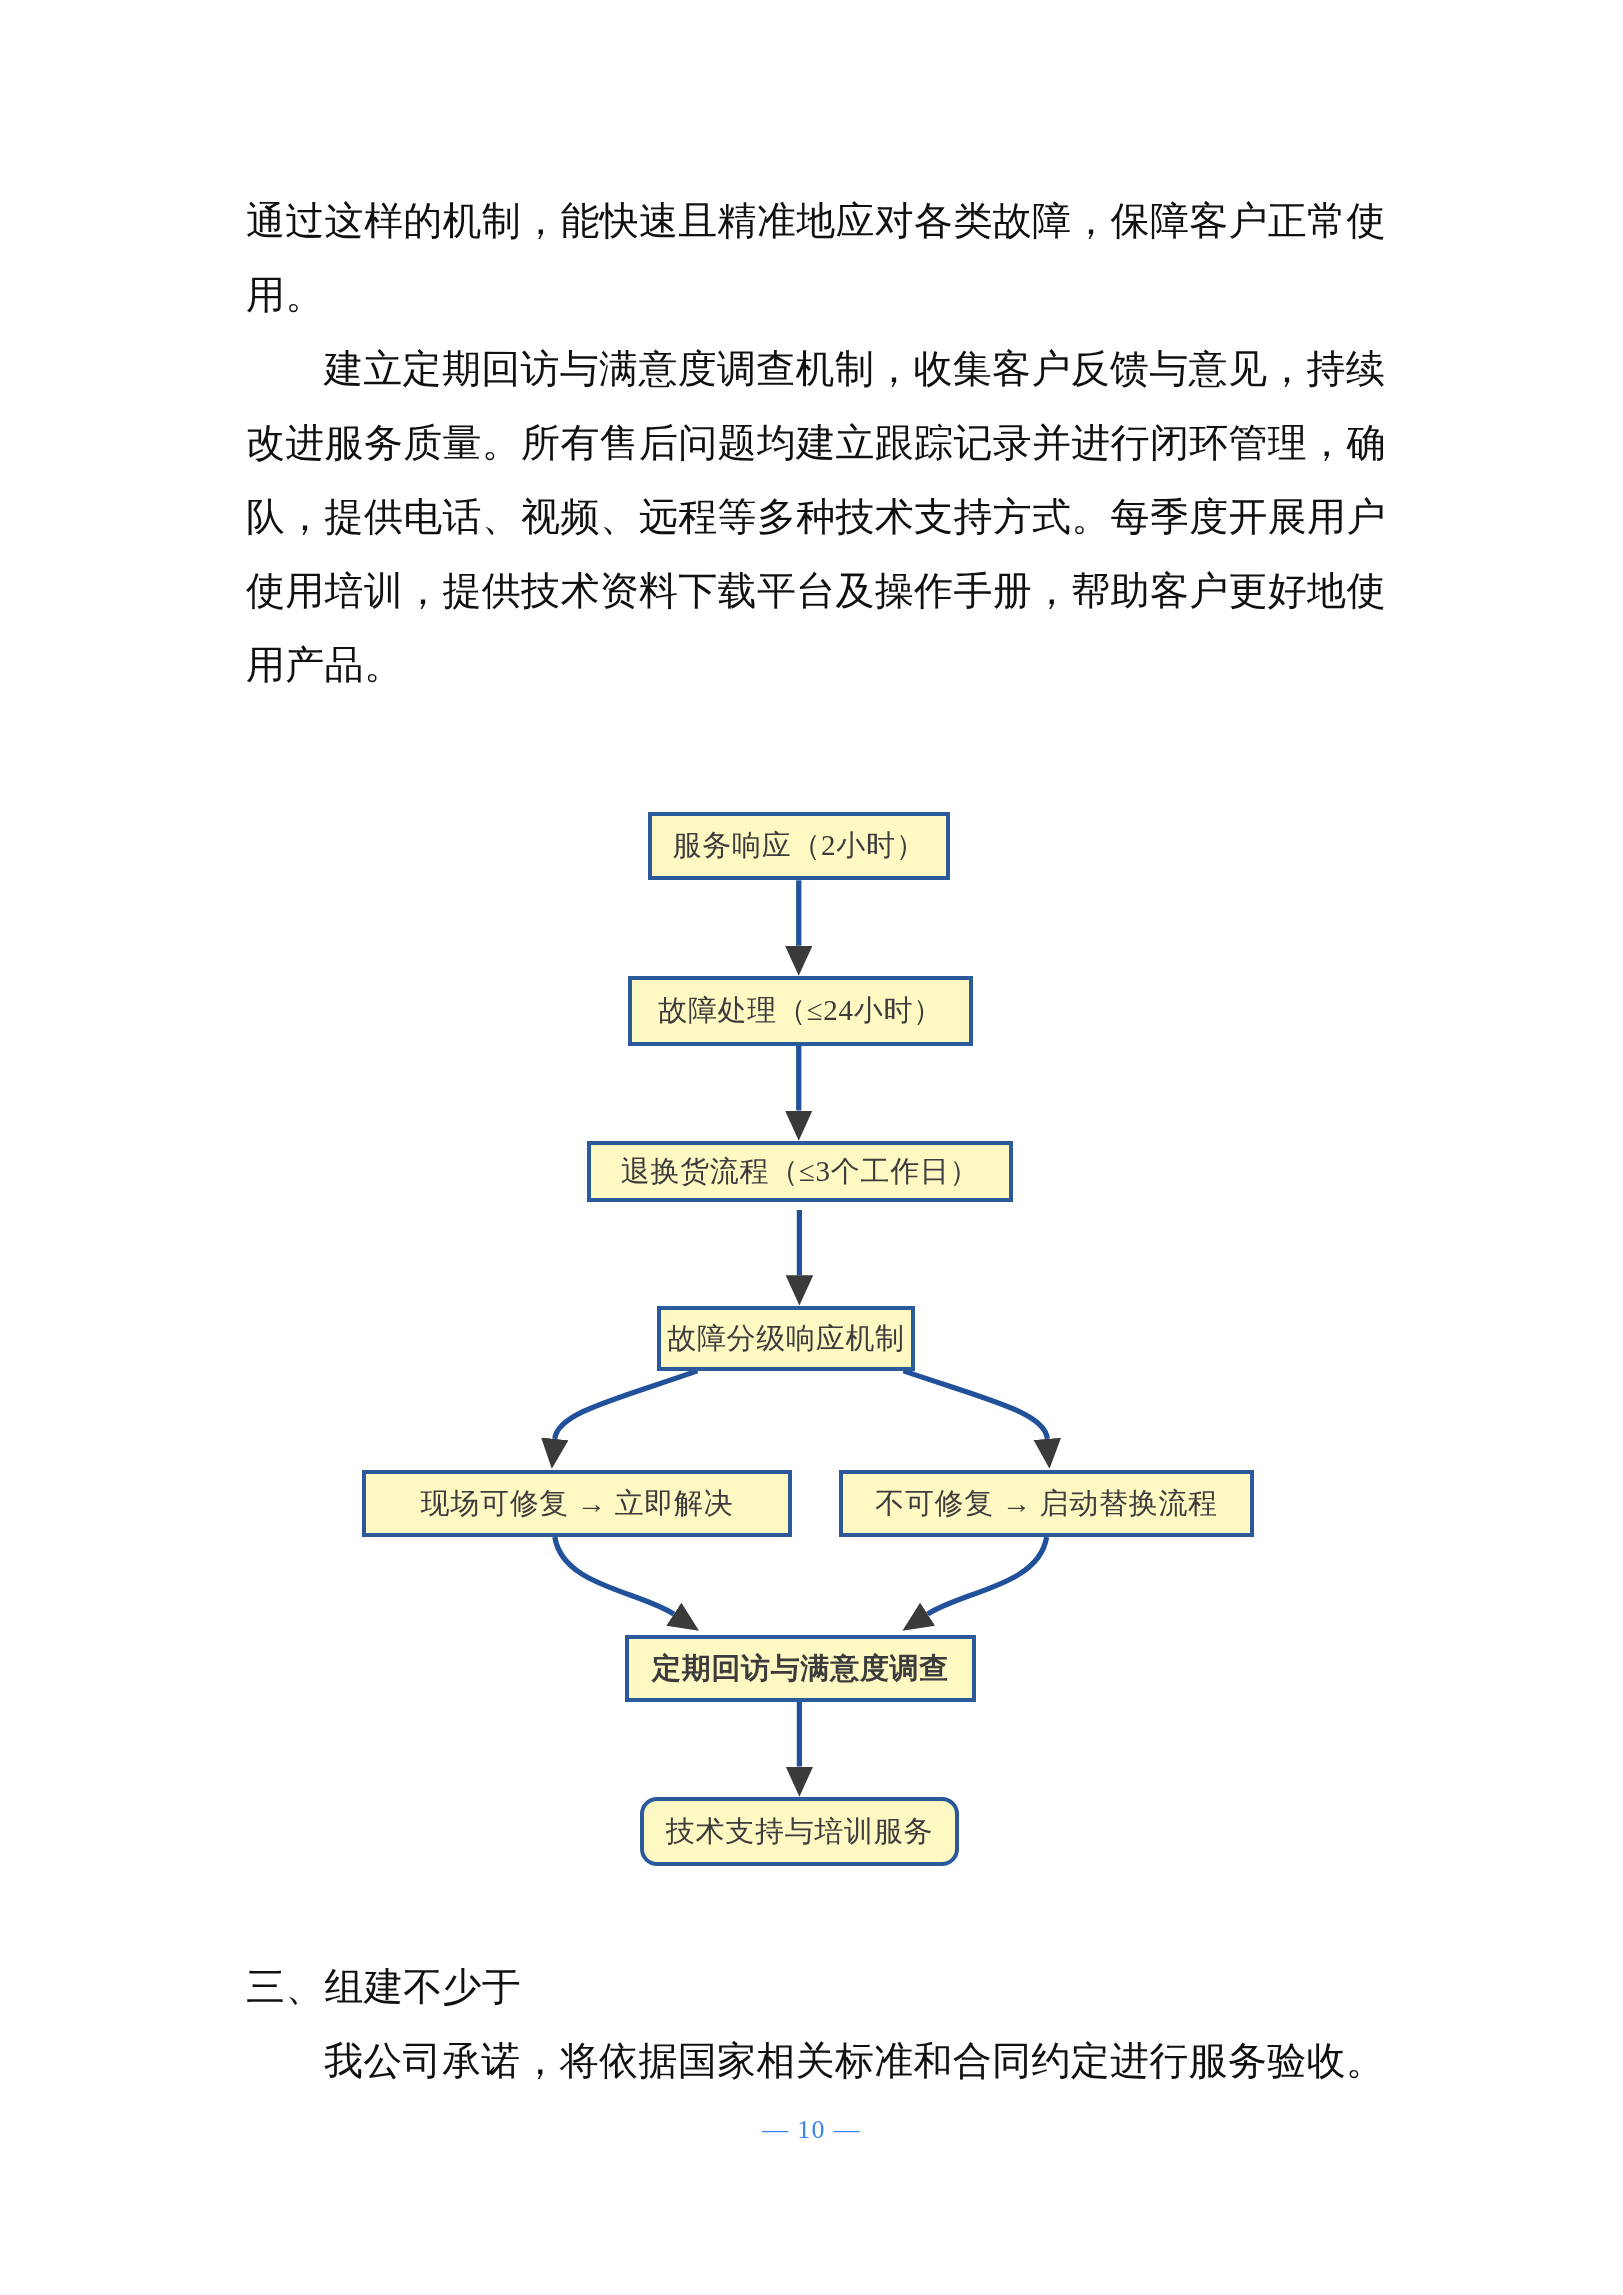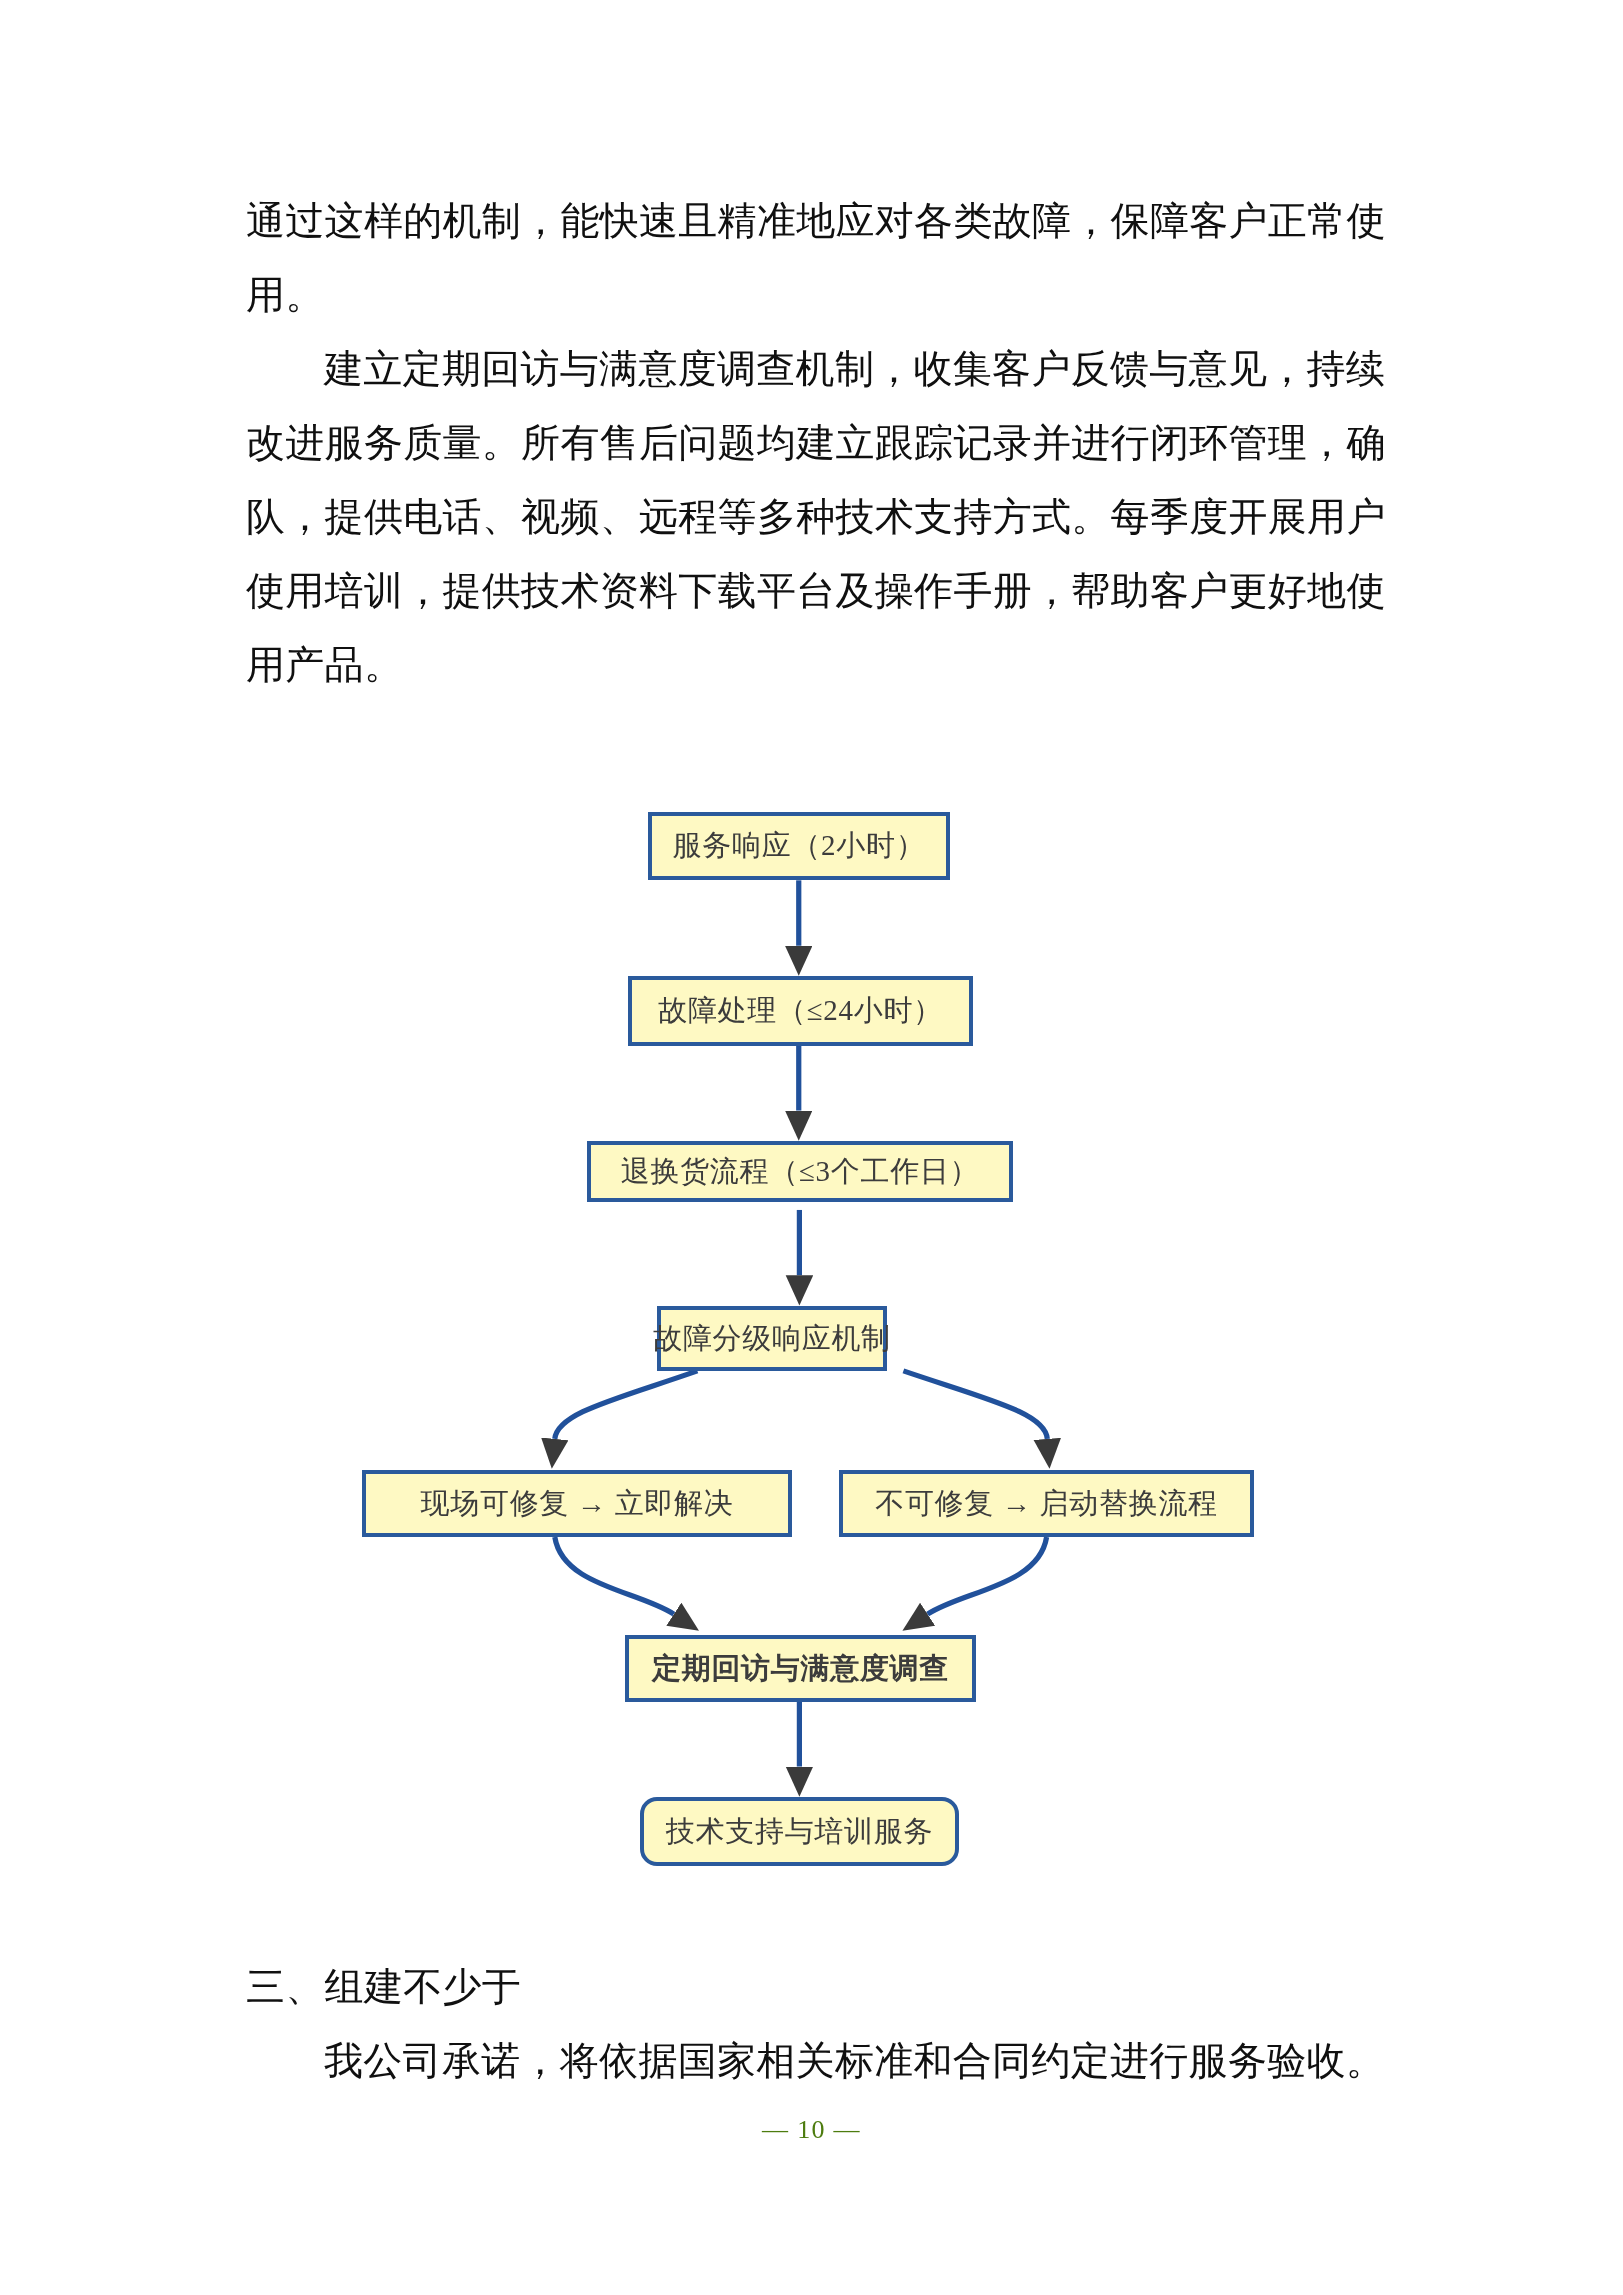--- a/index.html
+++ b/index.html
@@ -19,29 +19,29 @@
   .connectors{position:absolute;left:0;top:0;width:1623px;height:2295px;pointer-events:none;}
   .flow-node{
     position:absolute;box-sizing:border-box;
     border:4.6px solid #2a5a9c;background:#fef9c3;color:#3c3c3c;
     display:flex;align-items:center;justify-content:center;
     font-size:29px;letter-spacing:0.7px;white-space:nowrap;
   }
   .n1{left:648px;top:812px;width:302px;height:68px;}
   .n2{left:628px;top:976px;width:345px;height:70px;}
   .n3{left:587px;top:1141px;width:426px;height:61px;}
-  .n4{left:657px;top:1306px;width:230px;height:65px;}
+  .n4{left:657px;top:1306px;width:258px;height:65px;}
   .n5l{left:362px;top:1470px;width:430px;height:67px;}
   .n5r{left:839px;top:1470px;width:415px;height:67px;}
   .n6{left:625px;top:1635px;width:351px;height:67px;font-weight:bold;}
   .n7{left:640px;top:1797px;width:319px;height:69px;border-radius:17px;}
 
   .section-heading{position:absolute;left:246px;top:1950px;height:74px;line-height:74px;font-size:39px;letter-spacing:0.3px;white-space:nowrap;}
   .acceptance{position:absolute;left:246px;top:2024px;width:1133px;height:74px;line-height:74px;font-size:39px;letter-spacing:0.3px;text-indent:78px;white-space:nowrap;}
-  .page-number{position:absolute;left:0;top:2115px;width:1623px;text-align:center;font-size:26px;letter-spacing:1.3px;color:#4d7c0f;}
+  .page-number{position:absolute;left:0;top:2115px;width:1623px;text-align:center;font-size:26px;letter-spacing:1.3px;color:#3b82f6;}
 </style>
 </head>
 <body>
 
 <div class="page">
 
   <div class="body-text">
     <div>
       <div class="tline">通过这样的机制，能快速且精准地应对各类故障，保障客户正常使</div>
       <div class="tline">用。</div>

